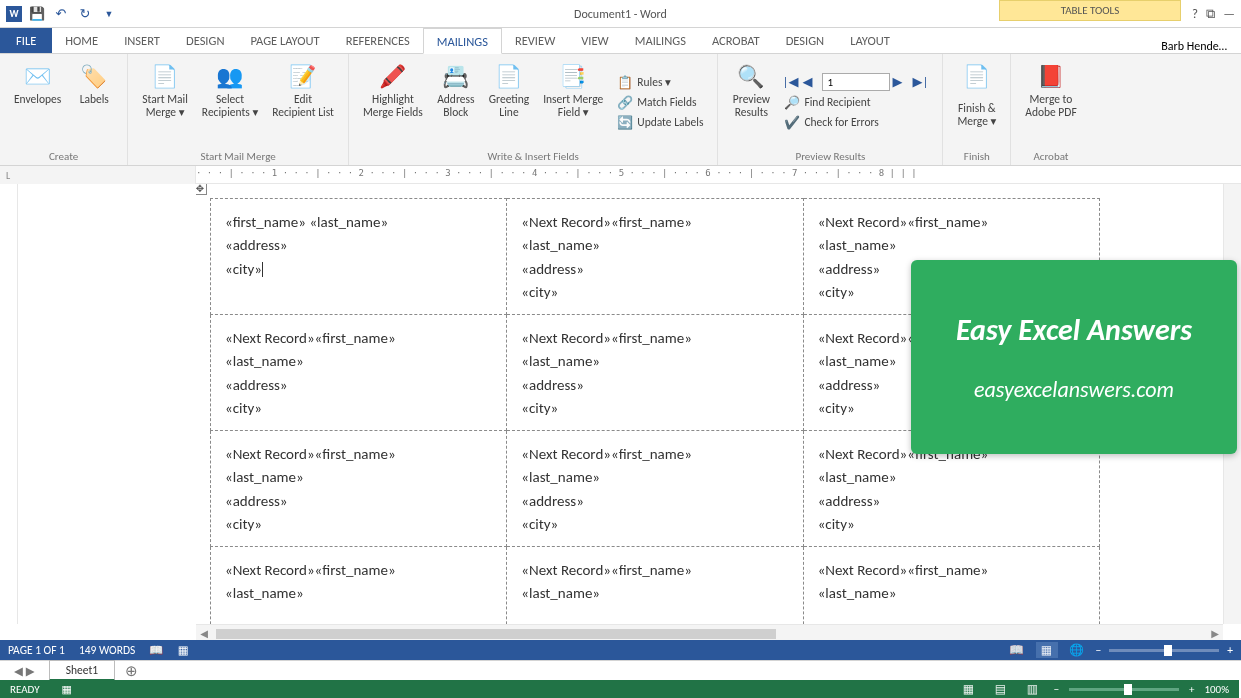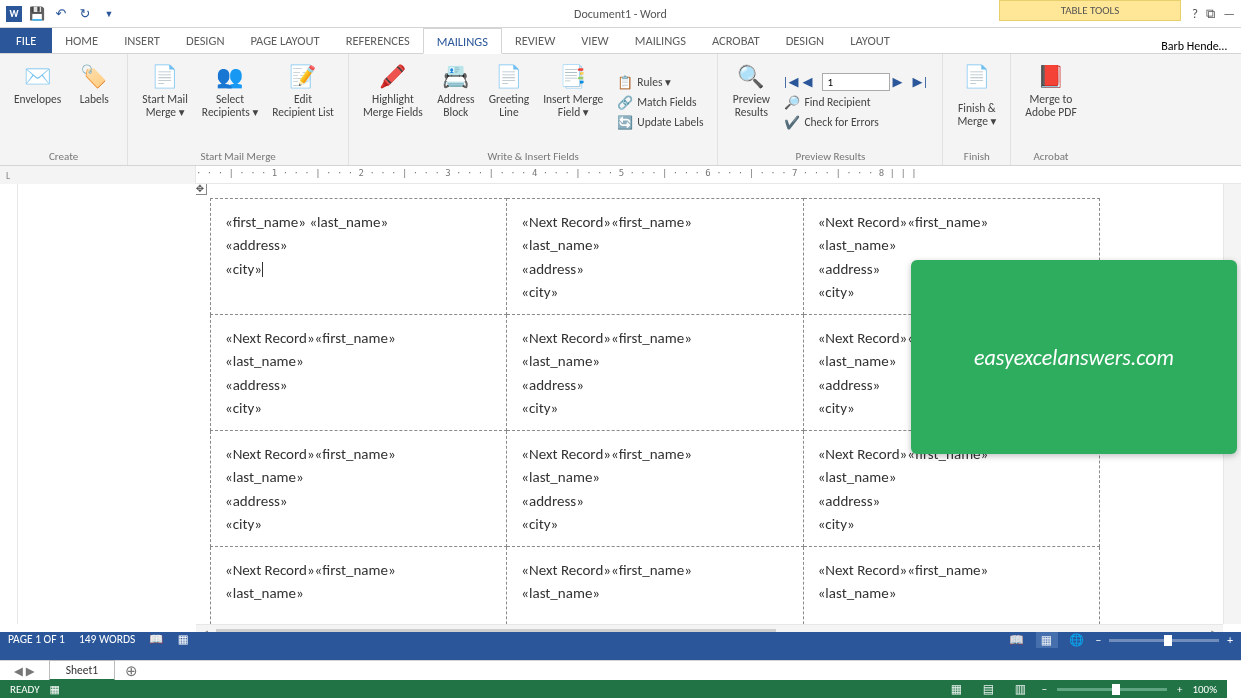--- a/index.html
+++ b/index.html
@@ -56,32 +56,32 @@
 .doc-scroll-h .track { flex:1; height:10px; position:relative;}
 .doc-scroll-h .thumb { position:absolute; left:4px; width:560px; height:10px; background:#cfcfcf;}
 .doc-scroll-h .arrow { width:16px; text-align:center; color:#888; font-size:10px;}
 
 
 .watermark { position:absolute; right:4px; top:260px; width:326px; height:194px; background:#2fad5f; color:#fff; border-radius:6px; display:flex; flex-direction:column; align-items:center; justify-content:center; font-family:Georgia,serif; text-align:center; box-shadow:0 2px 6px rgba(0,0,0,.25);}
 .watermark .t1 { font-size:30px; font-style:italic; margin-bottom:28px; font-weight:bold;}
 .watermark .t2 { font-size:22px; font-style:italic;}
 
 
-.word-status { position:absolute; left:0; right:0; bottom:38px; height:28px; background:#2b579a; color:#fff; font-size:11.5px; display:flex; align-items:flex-start; padding:0 8px; gap:14px;}
+.word-status { position:absolute; left:0; right:0; bottom:38px; height:20px; background:#2b579a; color:#fff; font-size:11.5px; display:flex; align-items:center; padding:0 8px; gap:14px;}
 .word-status .right { margin-left:auto; display:flex; align-items:center; gap:8px;}
 .view-ico { width:22px; height:16px; display:flex; align-items:center; justify-content:center; font-size:12px; opacity:.9;}
 .zoom-slider { width:110px; height:3px; background:#6f8cbb; position:relative;}
 .zoom-slider .knob { position:absolute; left:50%; top:-4px; width:8px; height:11px; background:#fff;}
 
 
 .excel-tabs { position:absolute; left:0; right:0; bottom:18px; height:20px; background:#fff; border-top:1px solid #d4d4d4; display:flex; align-items:center; font-size:11.5px;}
 .excel-tabs .navset { display:flex; gap:3px; padding:0 14px; color:#777;}
 .excel-tabs .sheet { padding:2px 16px; border:1px solid #bcbcbc; border-bottom:2px solid #217346; background:#fff; color:#333;}
 .excel-tabs .plus { padding:0 10px; color:#777; font-size:15px;}
-.excel-status { position:absolute; left:0; right:14px; bottom:0; height:18px; background:#217346; color:#fff; font-size:11px; display:flex; align-items:center; padding:0 10px;}
+.excel-status { position:absolute; left:0; right:2px; bottom:0; height:18px; background:#217346; color:#fff; font-size:11px; display:flex; align-items:center; padding:0 10px;gap:12px;}
 .excel-status .right { margin-left:auto; display:flex; align-items:center; gap:10px;}
 .zoom-slider2 { width:110px; height:3px; background:#5fa581; position:relative;}
 .zoom-slider2 .knob { position:absolute; left:50%; top:-4px; width:8px; height:11px; background:#fff;}
 </style>
 </head>
 <body>
 
 <div class="titlebar">
   <div class="qat">
     <span class="icon" style="background:#2b579a;color:#fff;font-weight:bold;font-size:10px;width:16px;height:16px;">W</span>
@@ -326,20 +326,21 @@
               <div>«last_name»</div>
             </td>
       </tr>
     </tbody>
       </table>
   </div>
 </div>
 <div class="doc-scroll"></div>
 
 <div class="watermark">
+  <div class="t1">Easy Excel Answers</div>
   <div class="t2">easyexcelanswers.com</div>
 </div>
 
 <div class="doc-scroll-h">
   <div class="arrow">◀</div>
   <div class="track">
       <div class="thumb"></div>
     </div>
   <div class="arrow">▶</div>
 </div>

